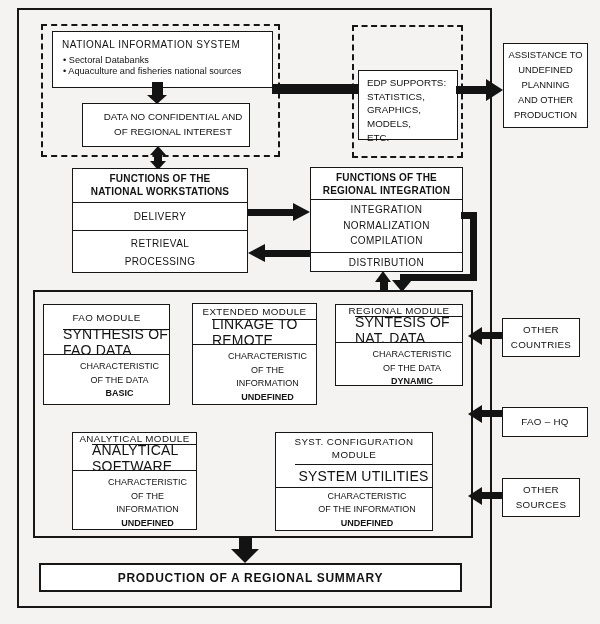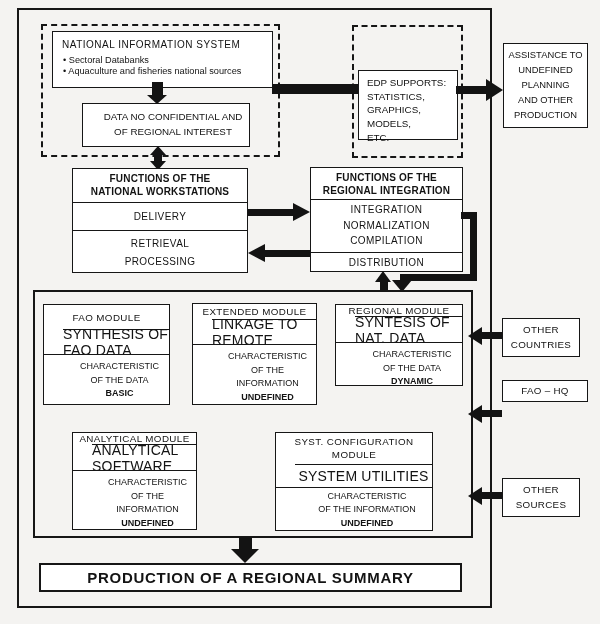--- a/index.html
+++ b/index.html
@@ -29,21 +29,21 @@
   .ws-head { font-weight:bold; font-size:10px; line-height:1.3; padding-top:3px; letter-spacing:.2px; }
   .ws-row  { font-size:10px; letter-spacing:.4px; display:flex; align-items:center; justify-content:center; border-top:1.5px solid #161616; }
   .ws-rows { line-height:1.8; text-align:center; padding-top:4px; border-top:1.5px solid #161616; font-size:10px; letter-spacing:.4px; }
   
   .mod { display:flex; flex-direction:column; }
   .mod-r1 { display:flex; align-items:center; justify-content:center; font-size:9.8px; letter-spacing:.4px; }
   .mod-r2 { display:flex; align-items:center; justify-content:center; font-size:14px; letter-spacing:.2px; border-top:1.5px solid #161616;margin-left:19px; }
   .mod-r3 { flex:1; text-align:center; font-size:9px; line-height:1.5; padding-top:5px; border-top:1.5px solid #161616;padding-left:26px; }
   
   .ext { font-size:9.8px; line-height:1.5; letter-spacing:.3px; display:flex; flex-direction:column; align-items:center; justify-content:center; }
-  .prod { font-weight:bold; font-size:15px; letter-spacing:.7px; display:flex; align-items:center; justify-content:center; }
+  .prod { font-weight:bold; font-size:12px; letter-spacing:.7px; display:flex; align-items:center; justify-content:center; }
 </style>
 </head>
 <body>
 
 <div class="abs box thick" style="left:17px; top:8px; width:475px; height:600px; background:#f4f3f1;"></div>
 
 <div class="abs dashed" style="left:41px; top:24px; width:239px; height:133px;"></div>
 
 <div class="abs box" style="left:52px; top:31px; width:221px; height:57px;">
   <div class="nis-title">NATIONAL INFORMATION SYSTEM</div>
@@ -196,21 +196,21 @@
 
 <div class="abs box ext" style="left:502px; top:318px; width:78px; height:39px;">
   <div>OTHER</div>
   <div>COUNTRIES</div>
 </div>
 <div class="abs" style="left:0; top:0;">
   <div class="abs tri" style="left:468px; top:327px; border-top:9px solid transparent; border-bottom:9px solid transparent; border-right:14px solid #131313;"></div>
   <div class="abs bar" style="left:480px; top:332px; width:22px; height:7px;"></div>
 </div>
 
-<div class="abs box ext" style="left:502px; top:380px; width:86px; height:22px;">
+<div class="abs box ext" style="left:502px; top:407px; width:86px; height:30px;">
   <div>FAO – HQ</div>
 </div>
 <div class="abs" style="left:0; top:0;">
   <div class="abs tri" style="left:468px; top:405px; border-top:9px solid transparent; border-bottom:9px solid transparent; border-right:14px solid #131313;"></div>
   <div class="abs bar" style="left:480px; top:410px; width:22px; height:7px;"></div>
 </div>
 
 <div class="abs box ext" style="left:502px; top:478px; width:78px; height:39px;">
   <div>OTHER</div>
   <div>SOURCES</div>

